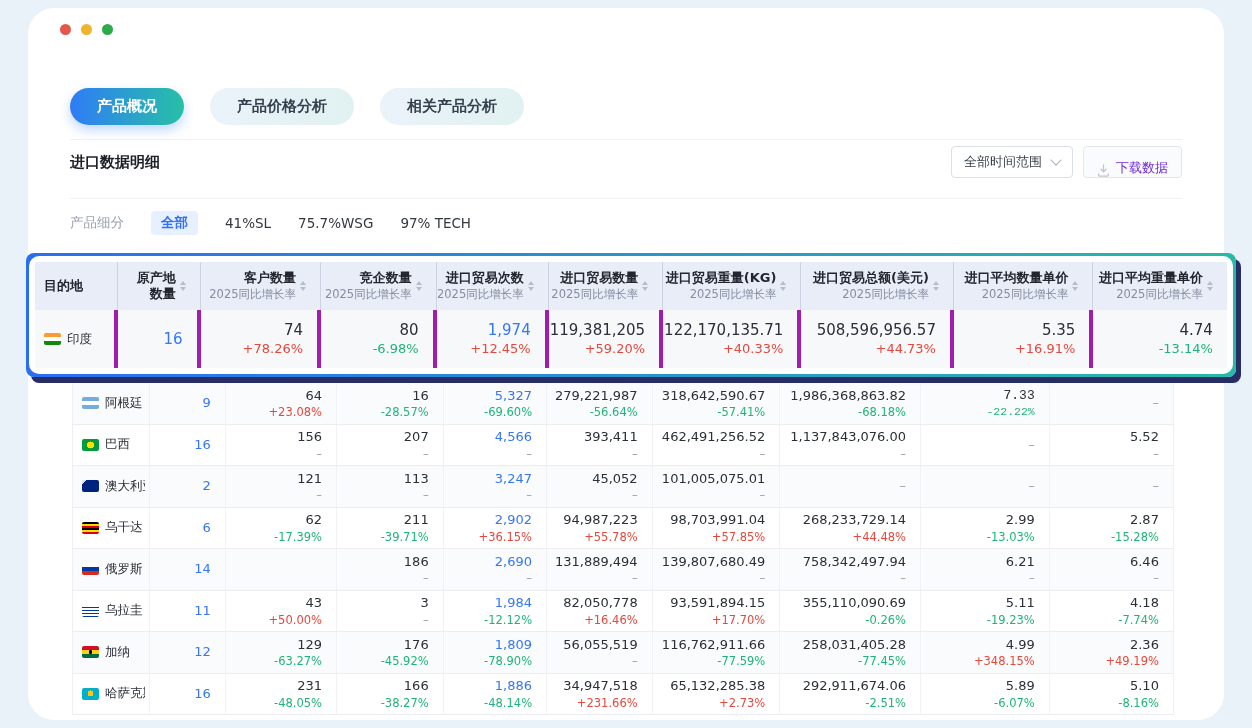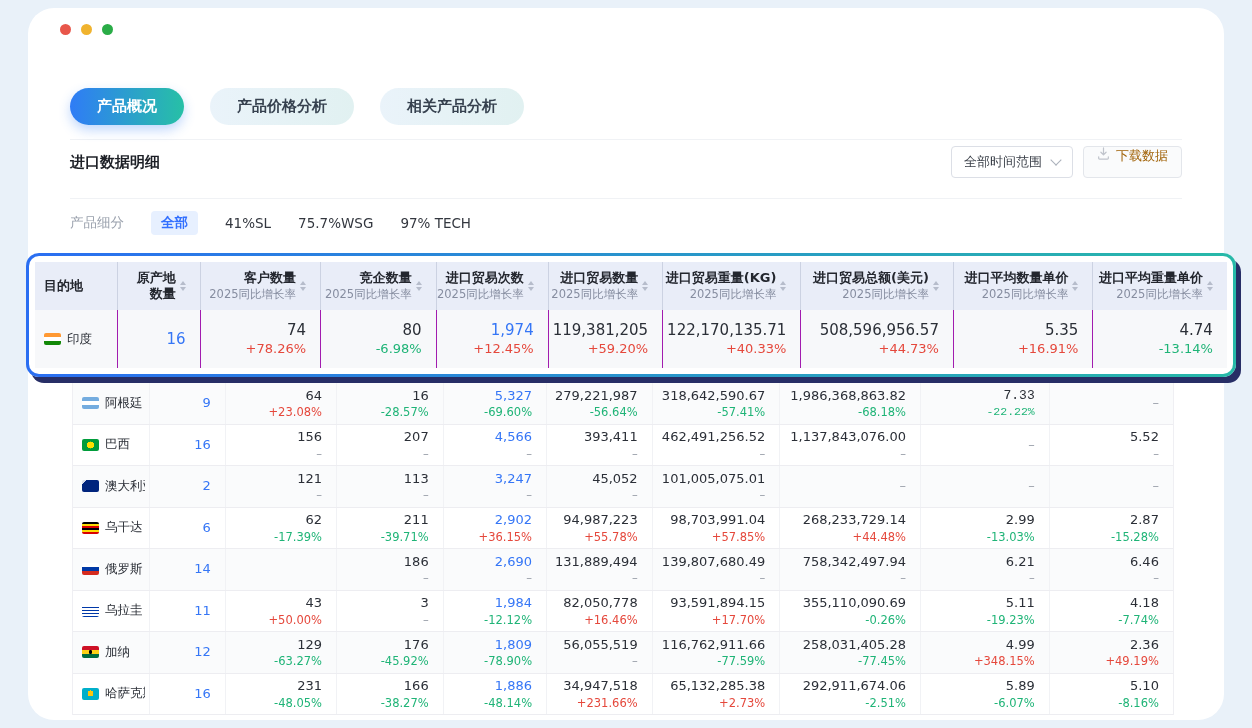--- a/index.html
+++ b/index.html
@@ -33,32 +33,32 @@
   
   .section-bar{display:flex;align-items:center;justify-content:space-between;height:44px;}
   .section-title{font-size:15px;font-weight:700;color:#1c1f26;}
   .controls{display:flex;gap:10px;align-items:center;}
   .select{
     display:flex;align-items:center;gap:10px;height:30px;padding:0 12px;
     border:1px solid #dcdfe6;border-radius:4px;font-size:13px;color:#3a3f48;background:#fff;cursor:pointer;
   }
   .chev{width:7px;height:7px;border-right:1.6px solid #aab0ba;border-bottom:1.6px solid #aab0ba;transform:rotate(45deg);margin-top:-4px;}
   .dl-btn{
-    display:flex;align-items:flex-start;gap:6px;height:30px;padding:0 13px;
-    border:1px solid #e3e6eb;border-radius:4px;font-size:13px;color:#a16207;background:#fafbfc;
+    display:flex;align-items:flex-end;gap:6px;height:30px;padding:0 13px;
+    border:1px solid #e3e6eb;border-radius:4px;font-size:13px;color:#6d28d9;background:#fafbfc;
   }
   
   .filter-row{display:flex;align-items:center;gap:27px;height:40px;margin-top:4px;font-size:13.5px;}
   .filter-label{color:#9aa1ad;}
   .filter-opt{color:#33373f;cursor:pointer;}
   .filter-opt.active{color:#3370ff;background:#e7f0ff;border-radius:4px;padding:3px 10px;font-weight:600;}
   
   .hbox{
     margin:10px -44px 0 -44px;width:1210px;box-sizing:border-box;
-    border-radius:13px;padding:3px;
+    border-radius:8px;padding:3px;
     background:linear-gradient(90deg,#2a6ef2,#27b9a8);
     box-shadow:5px 6px 0 #272e66;
     position:relative;z-index:3;
   }
   .hbox-inner{background:#fff;border-radius:10px;padding:6px;}
   
   .trow{display:flex;width:100%;box-sizing:border-box;}
   .tcell{box-sizing:border-box;display:flex;flex-direction:column;justify-content:center;align-items:flex-end;padding-right:14px;overflow:hidden;}
   .tcell.c0{flex-direction:row;align-items:center;justify-content:flex-start;padding-left:9px;padding-right:4px;white-space:nowrap;}
   
@@ -73,21 +73,21 @@
   .car{display:flex;flex-direction:column;gap:2px;flex:none;cursor:pointer;}
   .car i{display:block;width:0;height:0;border-left:3.5px solid transparent;border-right:3.5px solid transparent;}
   .car .up{border-bottom:4.5px solid #b6bccb;}
   .car .dn{border-top:4.5px solid #b6bccb;}
   
   .brow{height:41.5px;border-bottom:1px solid #ededf1;background:#fff;}
   .brow.alt{background:#fafbfc;}
   .brow .tcell{border-right:1px solid #f1f2f5;}
   .brow .tcell:last-child{border-right:none;}
   .big-row{height:58px;background:#f7f8fa;}
-  .big-row .tcell{border-right:1px solid #a21caf;}
+  .big-row .tcell{border-right:4px solid #a21caf;}
   .big-row .tcell:last-child{border-right:none;}
   .val{font-size:13px;color:#2b2f37;line-height:1.2;}
   .big-row .val{font-size:15px;}
   .gr{font-size:11.5px;margin-top:3px;line-height:1.1;}
   .big-row .gr{font-size:13px;}
   .pos{color:#e5483c;}
   .neg{color:#1fb477;}
   .dash{color:#9aa0aa;}
   .blue{color:#3576f6;}
   .country{font-size:12.5px;color:#2b2f37;overflow:hidden;white-space:nowrap;}

